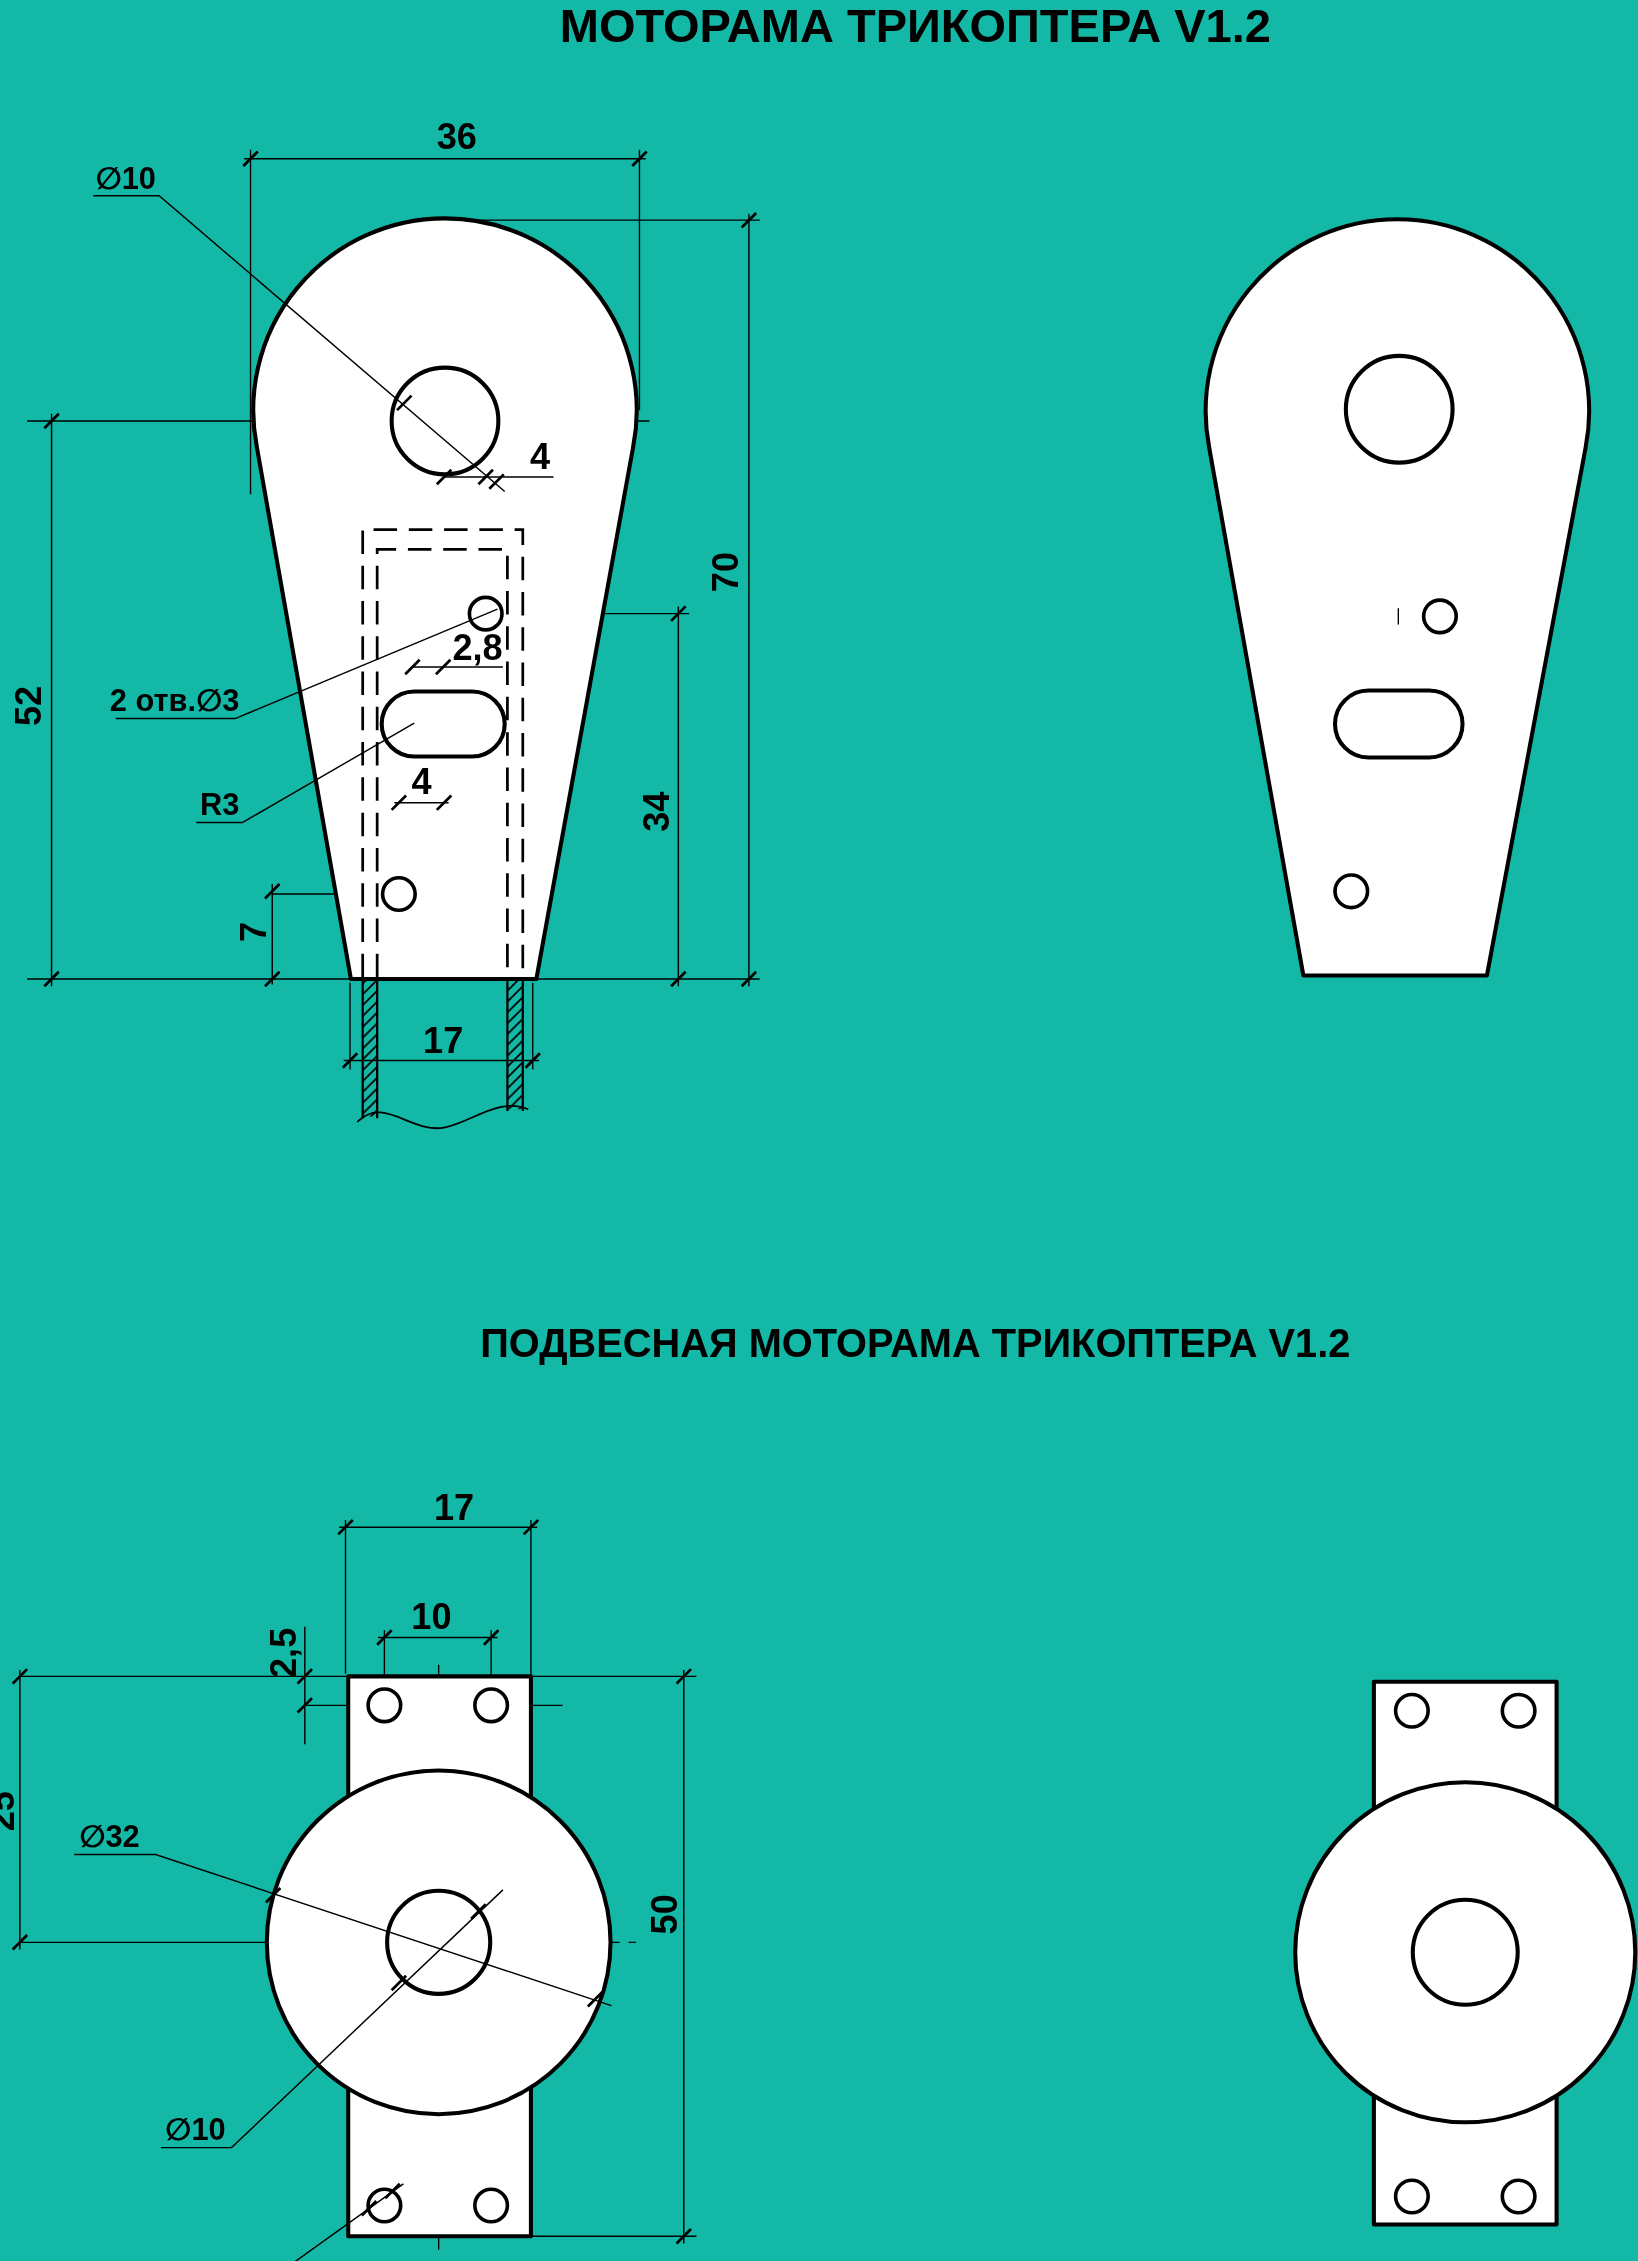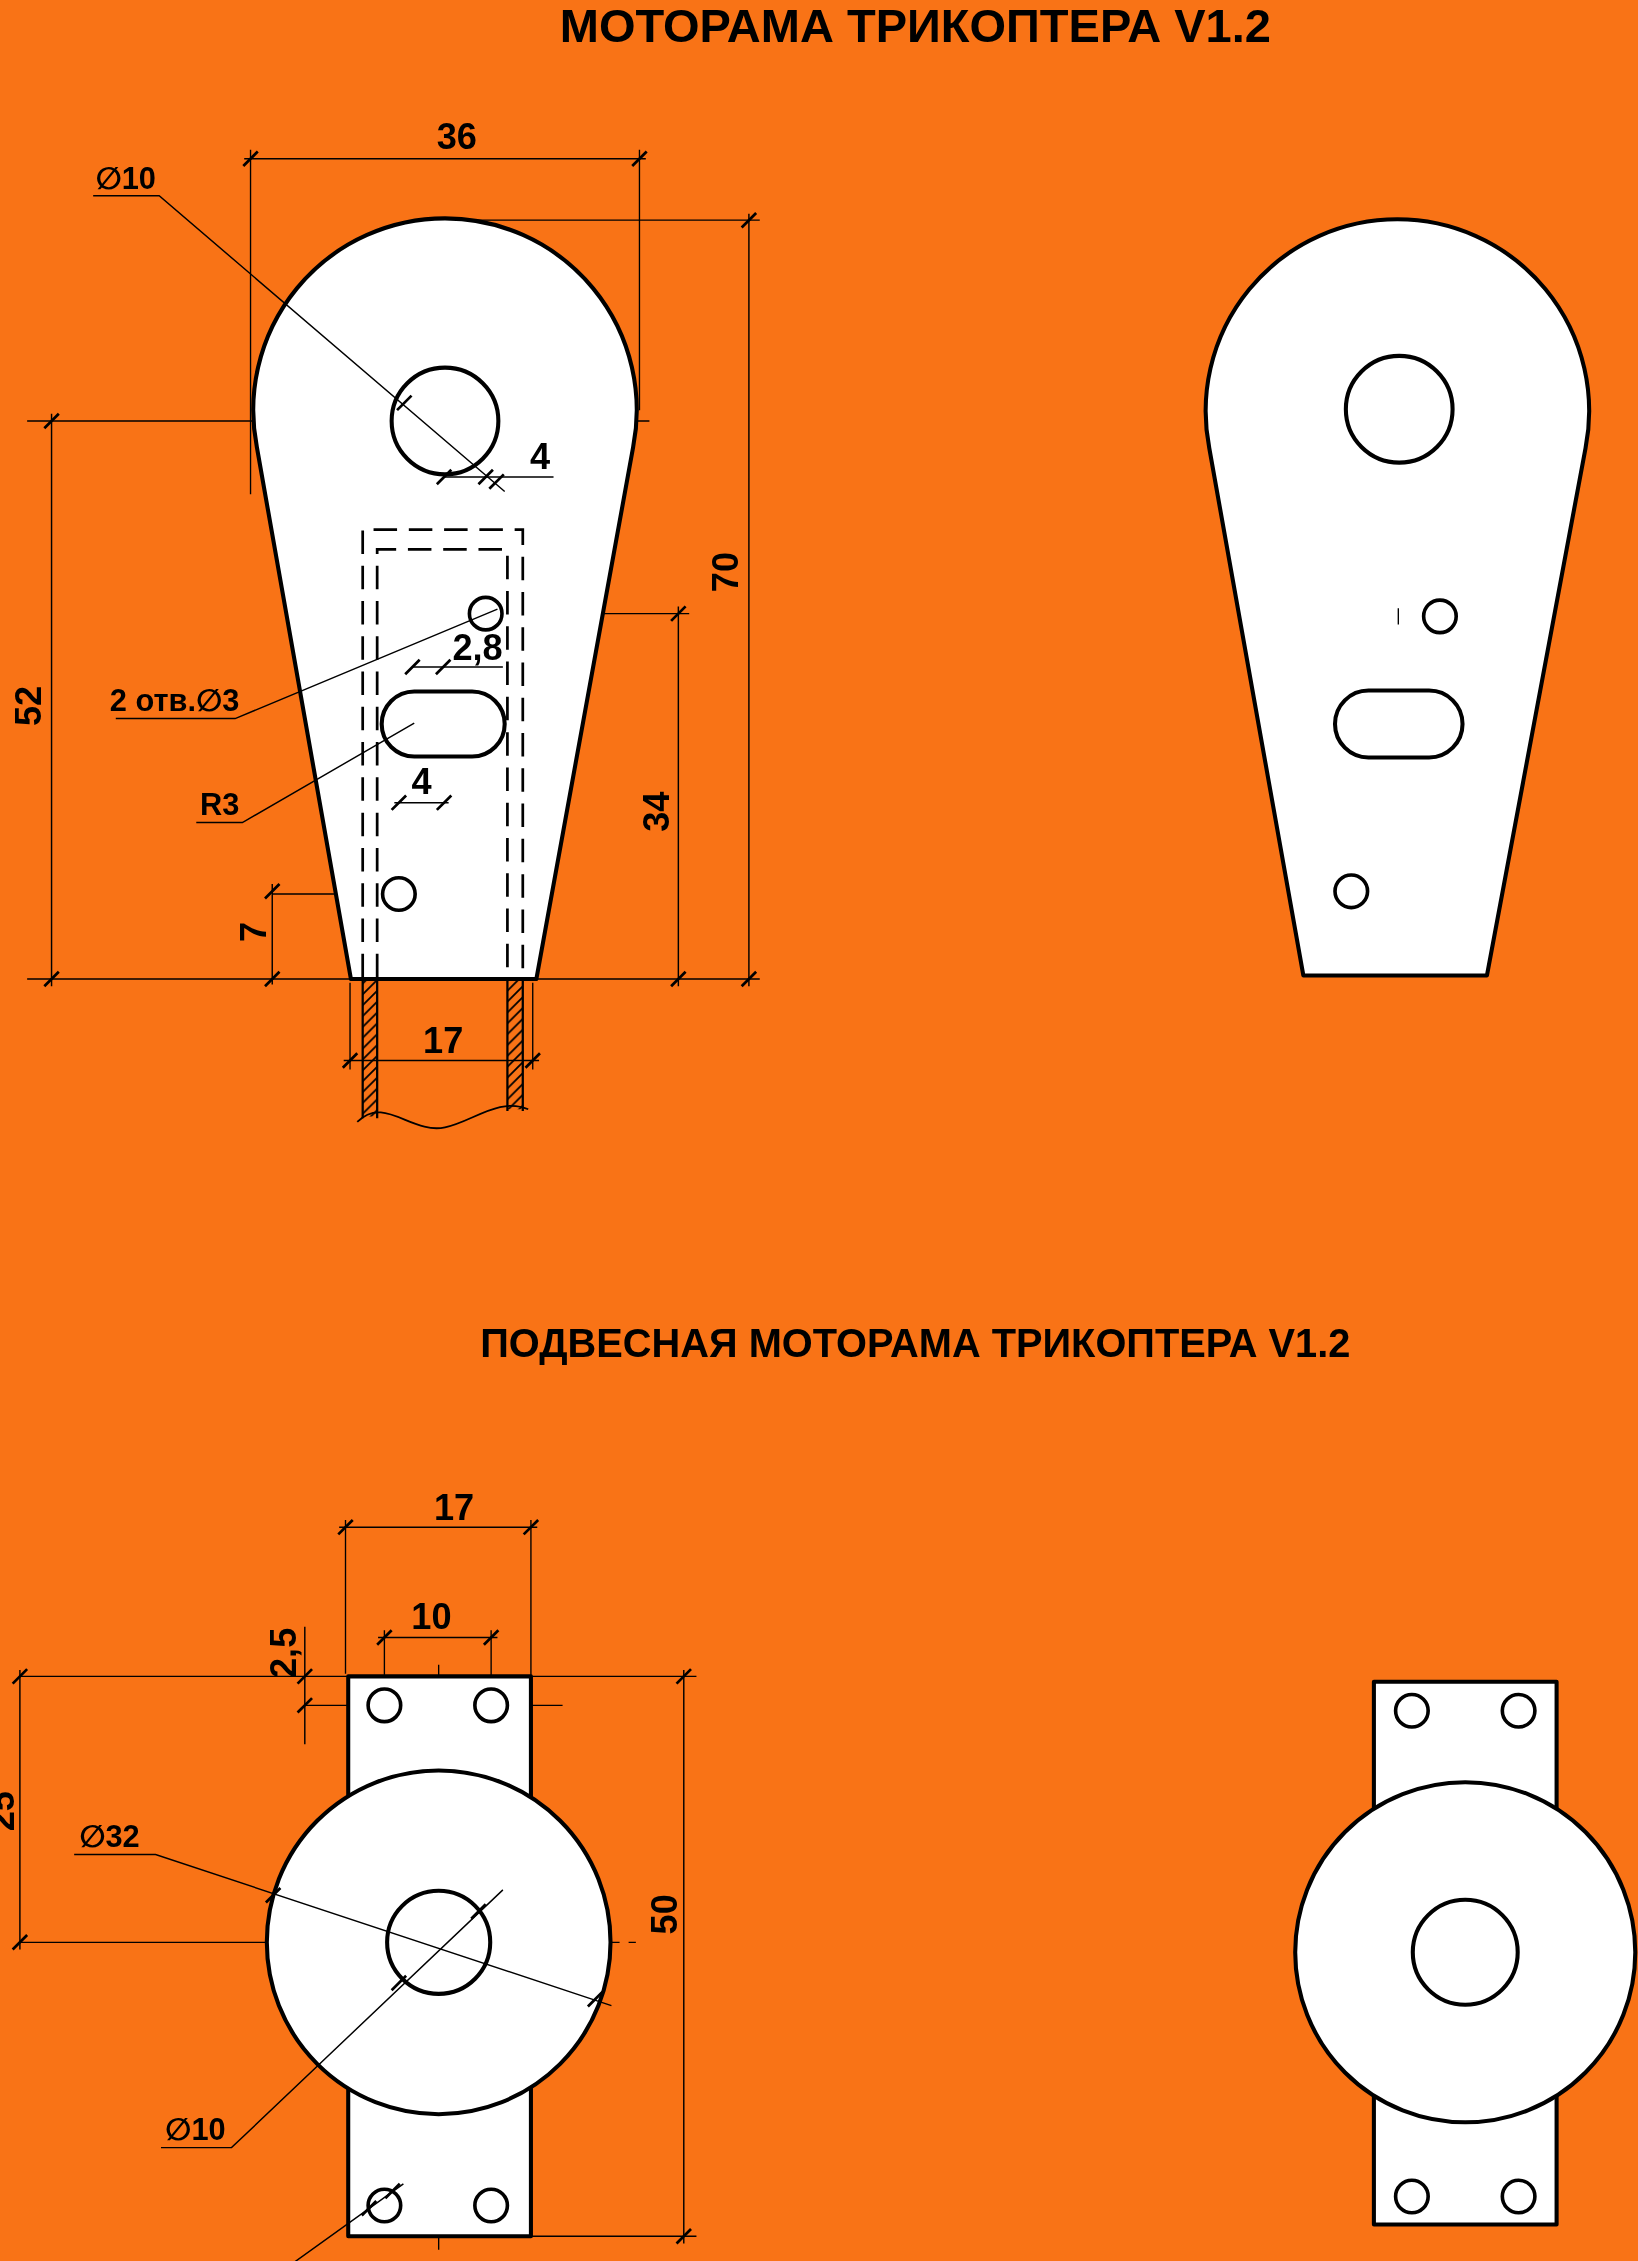--- a/index.html
+++ b/index.html
@@ -1,16 +1,16 @@
 <!DOCTYPE html>
 <html style="font-size:14.5px"><head>
 <meta charset="utf-8">
 <style>
   html,body{margin:0;padding:0;background:#e8e8e8;}
-  .sheet{width:1638px;height:2262px;background:#f97316;position:relative;margin:0 auto;}
+  .sheet{width:1638px;height:2262px;background:#14b8a6;position:relative;margin:0 auto;}
   svg{display:block;}
   text{font-family:"Liberation Sans","DejaVu Sans",sans-serif;font-weight:bold;fill:#000;}
   .title{font-size:52px;}
   .title2{font-size:44px;}
   .dim{font-size:40px;}
   .lbl{font-size:34px;}
   .outline{fill:#ffffff;stroke:#000;stroke-width:4.5;stroke-linejoin:round;}
   .hole{fill:none;stroke:#000;stroke-width:4.5;}
   .smallhole{fill:none;stroke:#000;stroke-width:4;}
   .dashed{fill:none;stroke:#000;stroke-width:3;stroke-dasharray:26 13;}

